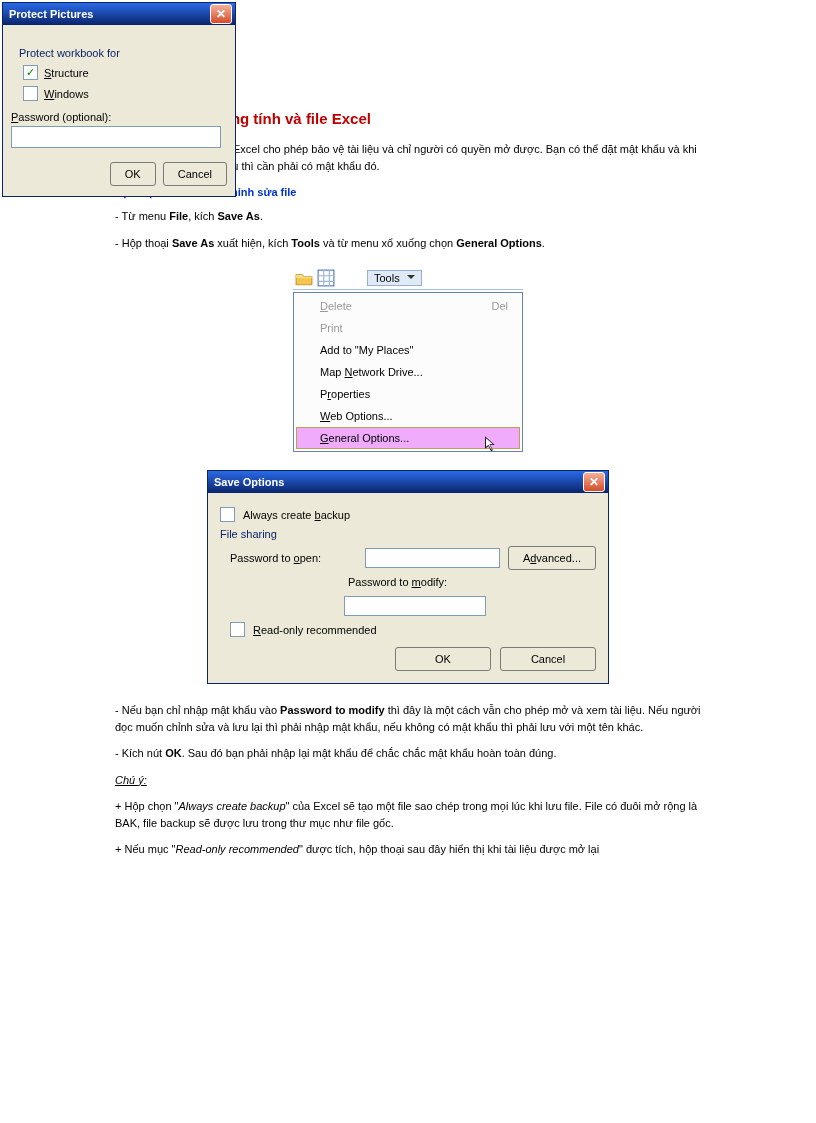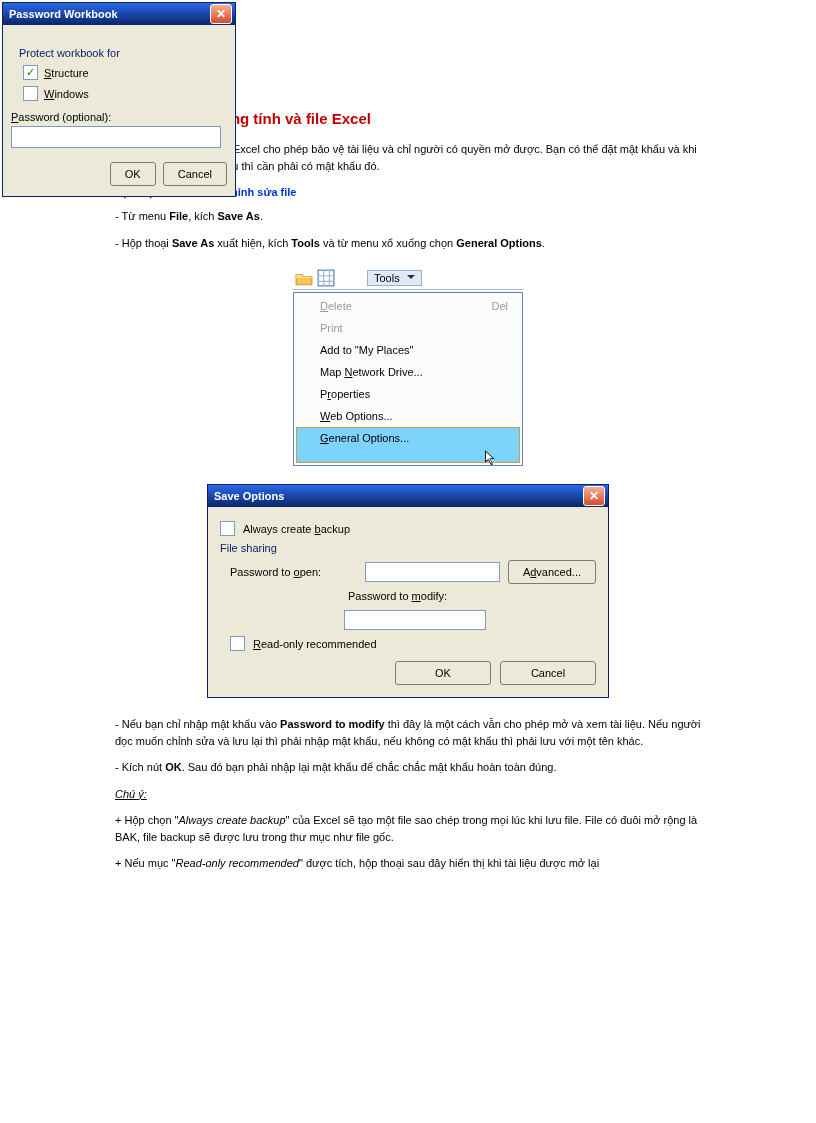--- a/index.html
+++ b/index.html
@@ -159,21 +159,21 @@
     padding: 2px;
     margin-top: 2px;
   }
   .menu-item {
     padding: 5px 12px 5px 24px;
     font-size: 11px;
     color: #000;
     position: relative;
   }
   .menu-item.dis { color: #9a9a9a; }
-  .menu-item.hov { background: #7dd3fc; border: 1px solid #c0a050; padding: 4px 11px 18px 23px; }
+  .menu-item.hov { background: #f0abfc; border: 1px solid #c0a050; padding: 4px 11px 4px 23px; }
   .menu-item .accel { float: right; color: #9a9a9a; }
   .ptr {
     position: absolute;
     right: 20px;
     bottom: -6px;
     width: 14px;
     height: 18px;
   }
   .ptr svg { width: 100%; height: 100%; }
 
@@ -205,21 +205,21 @@
   .so-btns { text-align: right; margin-top: 10px; }
   .so-btns .btn { margin-left: 6px; min-width: 66px; }
 </style>
 </head>
 <body>
 
 <div class="page">
 
   <div class="dlg-protect">
     <div class="titlebar">
-      <span>Password Workbook</span>
+      <span>Protect Pictures</span>
       <div class="close-btn">✕</div>
     </div>
     <div class="dlg-body">
       <div class="fs-label">Protect workbook for</div>
       <div class="chk-row">
         <span class="chk">✓</span>
         <span><span class="u">S</span>tructure</span>
       </div>
       <div class="chk-row">
         <span class="chk"></span>

